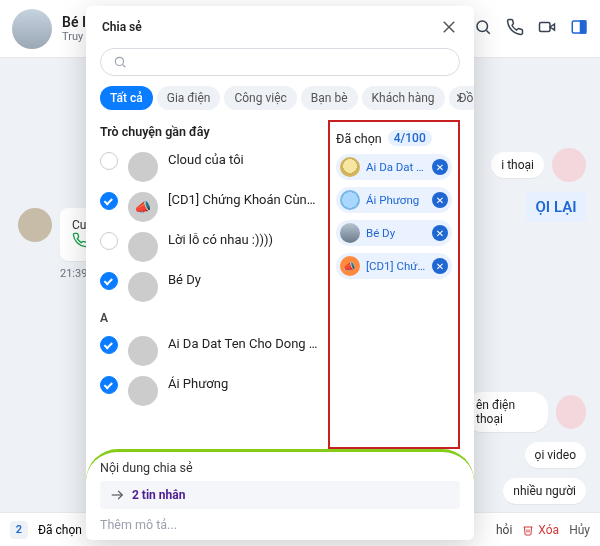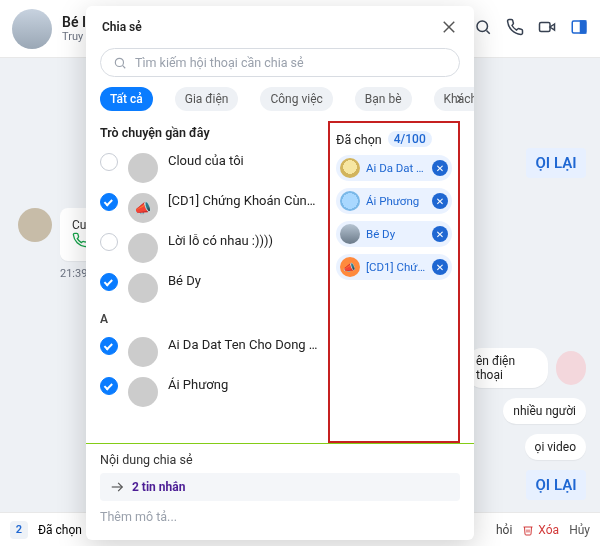--- a/index.html
+++ b/index.html
@@ -40,21 +40,21 @@
   .modal { position: absolute; left: 86px; top: 6px; width: 388px; height: 534px; background: #fff; border-radius: 6px; box-shadow: 0 8px 30px rgba(0,0,0,.18); display:flex; flex-direction:column; overflow:hidden; }
   .m-head { display:flex; align-items:center; justify-content:space-between; padding: 12px 16px 8px; }
   .m-head h2 { font-size: 12px; font-weight:600; color:#222; }
   .m-head .close { width:18px; height:18px; color:#555; cursor:pointer; }
 
   .m-search-wrap { padding: 4px 14px 10px; }
   .m-search { display:flex; align-items:center; gap:8px; border:1px solid #d8dce2; border-radius:18px; padding:6px 12px; }
   .m-search input { border:none; outline:none; flex:1; font-size:12.5px; color:#333; background:transparent; }
   .m-search input::placeholder { color:#9aa1ac; }
 
-  .m-tabs { display:flex; align-items:center; gap:22px; padding: 0 14px 10px; position:relative;text-align:right; }
+  .m-tabs { display:flex; align-items:center; gap:4px; padding: 0 14px 10px; position:relative;text-align:right; }
   .tab { background:#eef1f5; color:#555; font-size:12px; padding:5px 10px; border-radius:14px; white-space:nowrap; }
   .tab.active { background:#0a7cff; color:#fff; font-weight:500; }
   .tabs-caret { color:#555; position:absolute; right:8px; top:4px; }
 
   .m-body { flex:1; display:flex; padding: 0 14px; overflow:hidden; }
   .left { flex:1; overflow:hidden; padding-right:6px; }
   .section-title { font-size:12.5px; font-weight:600; color:#222; margin: 4px 0 8px; }
   .alpha { font-size:12px; font-weight:600; color:#444; margin:4px 0 6px; }
   .conv { display:flex; align-items:flex-start; gap:10px; padding:5px 0; }
   .conv .chk { width:18px; height:18px; border-radius:50%; border:1.5px solid #c7ccd4; flex:none; display:flex; align-items:center; justify-content:center; }
@@ -79,21 +79,21 @@
   .chiprow .cav { width:20px; height:20px; border-radius:50%; flex:none; }
   .chiprow .clabel { flex:1; font-size:11.5px; color:#1f67d2; white-space:nowrap; overflow:hidden; text-overflow:ellipsis; }
   .chiprow .crem { width:16px; height:16px; border-radius:50%; background:#1f67d2; color:#fff; display:flex; align-items:center; justify-content:center; font-size:10px; flex:none; }
   .cav.gold { background: radial-gradient(circle at 50% 45%, #f6e6a2 0 45%, #d2b45c 46% 100%); }
   .cav.bl   { background: radial-gradient(circle at 50% 50%, #a9d8ff 0 55%, #7ab8e8 56%); }
   .cav.man  { background: linear-gradient(#b6c4d2,#6b7a89); }
   .cav.mega { background:#ff8a3d; position:relative; }
   .cav.mega:after { content:"📣"; position:absolute; inset:0; display:flex; align-items:center; justify-content:center; font-size:10px; }
 
   
-  .m-bottom { border-top:1px solid #84cc16; padding:8px 14px 16px; }
+  .m-bottom { border-top:3px solid #84cc16; padding:8px 14px 8px;border-radius:32px; }
   .m-bottom .lbl { font-size:12.5px; color:#333; margin-bottom:6px; }
   .att { display:flex; align-items:flex-start; gap:8px; background:#f4f6f9; padding:7px 10px; border-radius:4px; font-size:12px; color:#4c1d95; }
   .att svg { width:14px; height:14px; color:#555; }
   .placeholder { font-size:12.5px; color:#9aa1ac; margin-top:8px; }
 </style>
 </head>
 <body>
 
 <div class="bg">
   <div class="bg-header">
@@ -130,32 +130,36 @@
           </div>
         <svg width="16" height="16" viewBox="0 0 24 24" fill="none" stroke="#16a34a" stroke-width="2">
             <path d="M22 16.92v3a2 2 0 0 1-2.18 2A19.8 19.8 0 0 1 2.08 4.18 2 2 0 0 1 4.11 2h3a2 2 0 0 1 2 1.72c.12.9.33 1.78.63 2.62a2 2 0 0 1-.45 2.11L8 10a16 16 0 0 0 6 6l1.55-1.29a2 2 0 0 1 2.11-.45c.84.3 1.72.51 2.62.63A2 2 0 0 1 22 16.92z"></path>
           </svg>
       </div>
     </div>
     <div class="bubble-time">21:39</div>
 
     <div class="rightcol">
       <div class="rc-row">
+          <div class="rc-chip">i thoại</div>
+          <div class="rc-av"></div>
+        </div>
+      <div class="rc-row">
           <div class="rc-btn">ỌI LẠI</div>
         </div>
       <div style="height:150px"></div>
       <div class="rc-row">
           <div class="rc-chip">ên điện thoại</div>
           <div class="rc-av"></div>
         </div>
       <div class="rc-row">
+          <div class="rc-chip">ọi video</div>
+        </div>
+      <div class="rc-row">
           <div class="rc-chip">nhiều người</div>
-        </div>
-      <div class="rc-row">
-          <div class="rc-chip">ọi video</div>
         </div>
       <div class="rc-row">
           <div class="rc-btn">ỌI LẠI</div>
         </div>
     </div>
   </div>
 
   <div class="bg-footer">
     <span class="fw-badge">2</span>
     <span>Đã chọn</span>
@@ -184,21 +188,20 @@
         </svg>
     </span>
   </div>
 
   <div class="m-search-wrap">
     <div class="m-search">
       <svg width="14" height="14" viewBox="0 0 24 24" fill="none" stroke="#9aa1ac" stroke-width="2">
           <circle cx="11" cy="11" r="7"></circle>
           <line x1="21" y1="21" x2="16.65" y2="16.65"></line>
         </svg>
-      <input placeholder="Tìm kiếm hội thoại cần chia sẻ" style="">
     </div>
   </div>
 
   <div class="m-tabs">
     <span class="tab active">Tất cả</span>
     <span class="tab">Gia điện</span>
     <span class="tab">Công việc</span>
     <span class="tab">Bạn bè</span>
     <span class="tab">Khách hàng</span>
     <span class="tab">Đồng nghiệ...</span>

